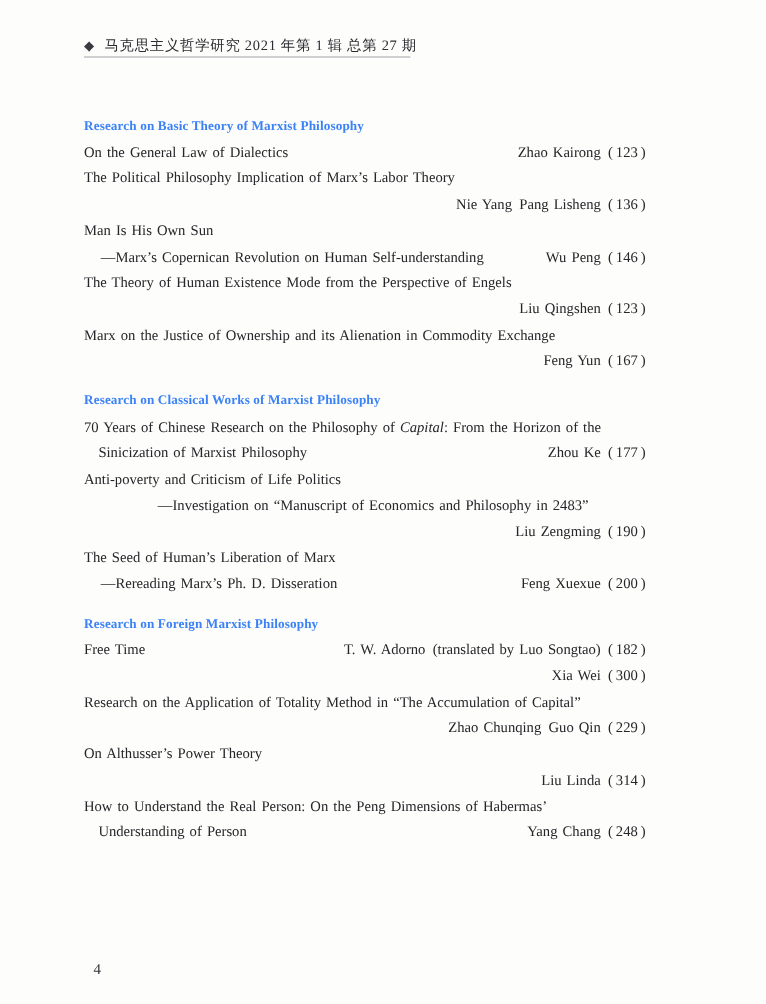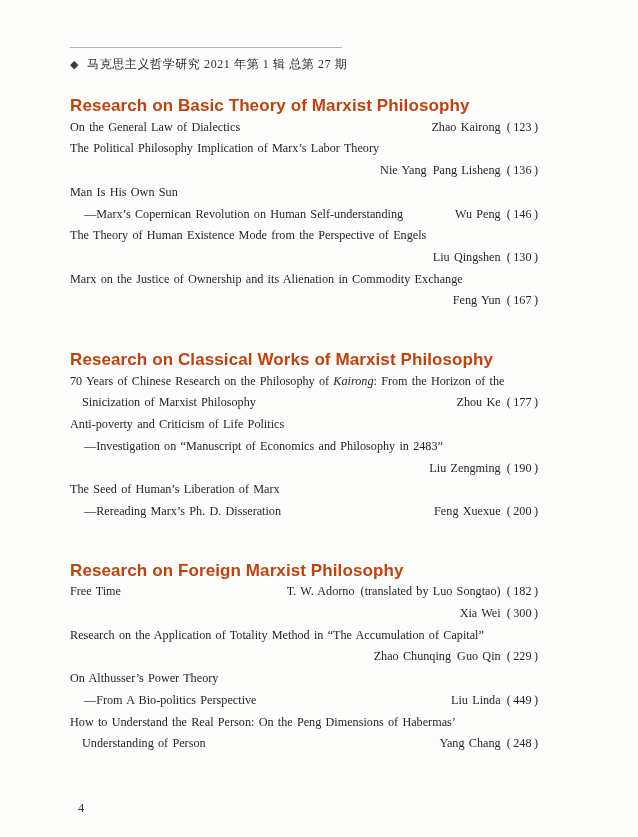--- a/index.html
+++ b/index.html
@@ -11,59 +11,58 @@
     position: relative;
     overflow: hidden;
   }
   .page-header {
     position: absolute;
     left: 70px; top: 30px;
     font-size: 12px;
     color: #2c2c31;
     letter-spacing: 0.6px;
     white-space: nowrap;
-    margin-top: 26px;
   }
   .diamond {
     font-size: 11px;
     margin-right: 8px;
     color: #3a3a40;
   }
   .header-rule {
     position: absolute;
     left: 70px; top: 47px;
     width: 272px; height: 1px;
     background: #b4b4b6;
   }
   .toc {
     position: absolute;
     left: 70px; top: 95px;
     width: 468px;
   }
-  .toc-section:not(:first-child) { margin-top: 37px; }
+  .toc-section:not(:first-child) { margin-top: 12px; }
   .section-heading {
-    font-family: Liberation Sans, sans-serif;
+    font-family: Liberation Serif, serif;
     font-weight: 700;
-    font-size: 17px;
+    font-size: 11px;
     line-height: 21.7px;
-    color: #c2410c;
+    color: #3b82f6;
     letter-spacing: 0.1px;
     white-space: nowrap;
   }
   .toc-line {
     display: flex;
     justify-content: space-between;
     align-items: baseline;
     line-height: 21.7px;
     font-size: 12.2px;
     word-spacing: 1.2px;
   }
   .toc-left  { white-space: nowrap; }
   .toc-right { margin-left: auto; white-space: nowrap; text-align: right; }
-  .ind-dash { padding-left: 14px; }
+  .ind-dash { padding-left: 14px; justify-content: center; }
   .ind-cont { padding-left: 12px; }
   .page-footer {
     position: absolute;
     left: 78px; top: 801px;
     font-size: 12.5px;
     color: #33333a;
   }
 </style>
 </head>
 <body>
@@ -92,34 +91,34 @@
       </div>
       <div class="toc-line ind-dash">
         <span class="toc-left">—Marx’s Copernican Revolution on Human Self-understanding</span>
         <span class="toc-right">Wu Peng ( 146 )</span>
       </div>
       <div class="toc-line">
         <span class="toc-left">The Theory of Human Existence Mode from the Perspective of Engels</span>
       </div>
       <div class="toc-line">
         <span class="toc-left"></span>
-        <span class="toc-right">Liu Qingshen ( 130 )</span>
+        <span class="toc-right">Liu Qingshen ( 123 )</span>
       </div>
       <div class="toc-line">
         <span class="toc-left">Marx on the Justice of Ownership and its Alienation in Commodity Exchange</span>
       </div>
       <div class="toc-line">
         <span class="toc-left"></span>
         <span class="toc-right">Feng Yun ( 167 )</span>
       </div>
     </div>
     <div class="toc-section">
       <div class="section-heading">Research on Classical Works of Marxist Philosophy</div>
       <div class="toc-line">
-        <span class="toc-left">70 Years of Chinese Research on the Philosophy of <i>Kairong</i>: From the Horizon of the</span>
+        <span class="toc-left">70 Years of Chinese Research on the Philosophy of <i>Capital</i>: From the Horizon of the</span>
       </div>
       <div class="toc-line ind-cont">
         <span class="toc-left">Sinicization of Marxist Philosophy</span>
         <span class="toc-right">Zhou Ke ( 177 )</span>
       </div>
       <div class="toc-line">
         <span class="toc-left">Anti-poverty and Criticism of Life Politics</span>
       </div>
       <div class="toc-line ind-dash">
         <span class="toc-left">—Investigation on “Manuscript of Economics and Philosophy in 2483”</span>
@@ -150,22 +149,21 @@
         <span class="toc-left">Research on the Application of Totality Method in “The Accumulation of Capital”</span>
       </div>
       <div class="toc-line">
         <span class="toc-left"></span>
         <span class="toc-right">Zhao Chunqing Guo Qin ( 229 )</span>
       </div>
       <div class="toc-line">
         <span class="toc-left">On Althusser’s Power Theory</span>
       </div>
       <div class="toc-line ind-dash">
-        <span class="toc-left">—From A Bio-politics Perspective</span>
-        <span class="toc-right">Liu Linda ( 449 )</span>
+        <span class="toc-right">Liu Linda ( 314 )</span>
       </div>
       <div class="toc-line">
         <span class="toc-left">How to Understand the Real Person: On the Peng Dimensions of Habermas’</span>
       </div>
       <div class="toc-line ind-cont">
         <span class="toc-left">Understanding of Person</span>
         <span class="toc-right">Yang Chang ( 248 )</span>
       </div>
     </div>
   </div>

